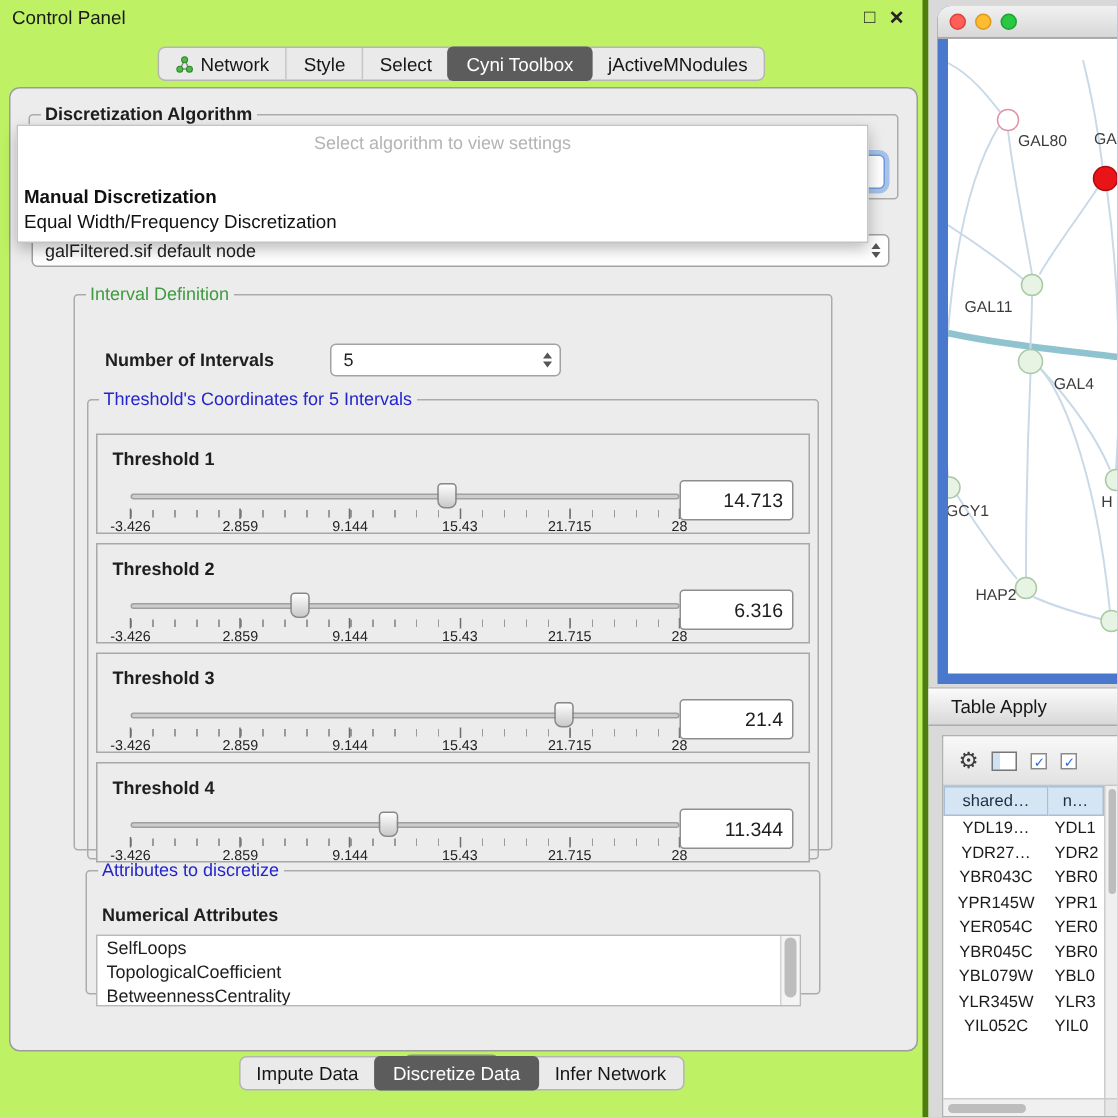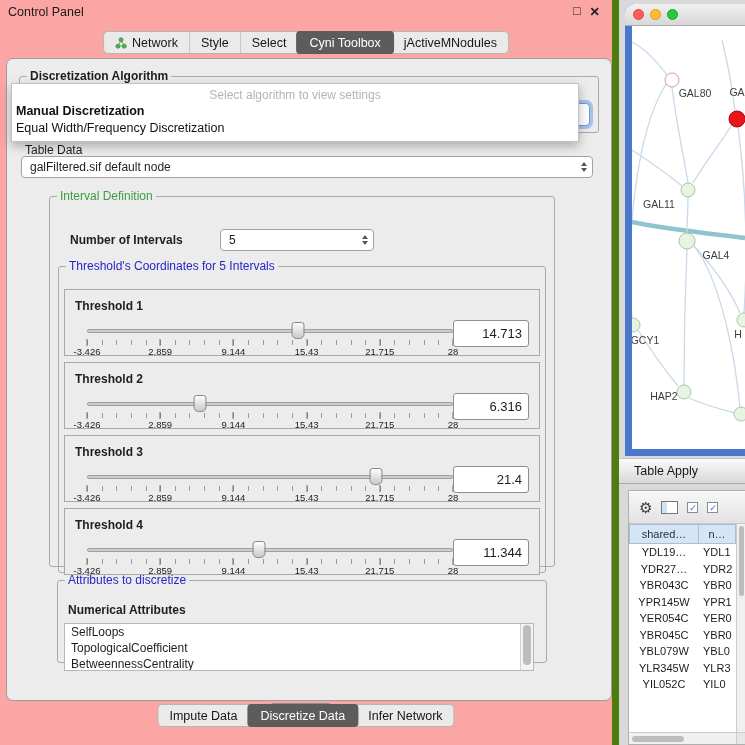--- a/index.html
+++ b/index.html
@@ -1,20 +1,20 @@
 <!DOCTYPE html>
 <html><head>
 <meta charset="utf-8">
 <style>
   *{margin:0;padding:0;box-sizing:border-box;}
   html,body{background:#c9c9c9;}
   .screen{position:relative;width:745px;height:745px;background:#d6d6d6;font-family:"Liberation Sans",sans-serif;color:#1e1e1e;overflow:hidden;}
 
   
-  .control-panel{position:absolute;left:0;top:0;width:619px;height:745px;background:#fca5a5;border-right:7px solid #4d7c0f;}
+  .control-panel{position:absolute;left:0;top:0;width:619px;height:745px;background:#bef264;border-right:4px solid #4d7c0f;}
   .cp-title{position:absolute;left:8px;top:5px;font-size:12.5px;color:#1a1a1a;}
   .win-icons{position:absolute;right:12px;top:4px;display:flex;gap:9px;font-size:12.5px;color:#222;}
   .win-icons span{cursor:default;}
   .win-icons .close{font-weight:bold;}
 
   .seg-tabs{position:absolute;left:50%;transform:translateX(-50%);display:flex;align-items:stretch;height:23px;border:1px solid #b5b5b5;border-radius:5px;background:#eaeaea;}
   .top-tabs{top:31px;}
   .bottom-tabs{top:704px;}
   .tab{display:flex;align-items:center;gap:5px;padding:0 11px;font-size:12.5px;color:#161616;border-left:1px solid #c6c6c6;white-space:nowrap;}
   .tab:first-child{border-left:none;}
@@ -27,21 +27,21 @@
   fieldset{border:1px solid #ababab;border-radius:3px;position:absolute;}
   legend{font-size:12px;padding:0 3px;margin-left:7px;white-space:nowrap;}
 
   .algo-group{left:12px;top:10px;width:580px;height:64px;}
   .algo-group legend{font-weight:bold;color:#1d1d1d;}
   .algo-combo{position:absolute;left:10px;top:20px;width:560px;height:23px;background:#fff;border:1.5px solid #6f9bdd;border-radius:4px;box-shadow:0 0 0 3px rgba(110,160,230,.55);z-index:1;}
 
   .algo-dropdown{position:absolute;left:4px;top:24px;width:568px;background:#fff;border:1px solid #c3c3c3;box-shadow:0 4px 10px rgba(0,0,0,.28);z-index:5;padding-bottom:4px;}
   .dd-placeholder{text-align:center;color:#b4b4b4;font-size:12px;padding:4px 0 1px;}
   .dd-option{font-size:12.5px;padding:1px 4px;line-height:15px;color:#111;}
-  .dd-option.emph{font-weight:bold;}
+  .dd-option.emph{font-weight:bold;margin-top:20px;}
 
   .td-label{position:absolute;left:18px;top:84px;font-size:12px;color:#1d1d1d;}
   .combo{position:absolute;background:#fff;border:1px solid #a2a2a2;border-radius:4px;}
   .combo .val{position:absolute;left:8px;top:50%;transform:translateY(-50%);font-size:12px;white-space:nowrap;}
   .spinner{position:absolute;right:5px;top:50%;transform:translateY(-50%);display:flex;flex-direction:column;gap:2px;}
   .spinner i{display:block;width:0;height:0;border-left:3.5px solid transparent;border-right:3.5px solid transparent;}
   .spinner .up{border-bottom:4px solid #555;}
   .spinner .down{border-top:4px solid #555;}
   .main-combo{left:14px;top:97px;width:572px;height:22px;}
 

